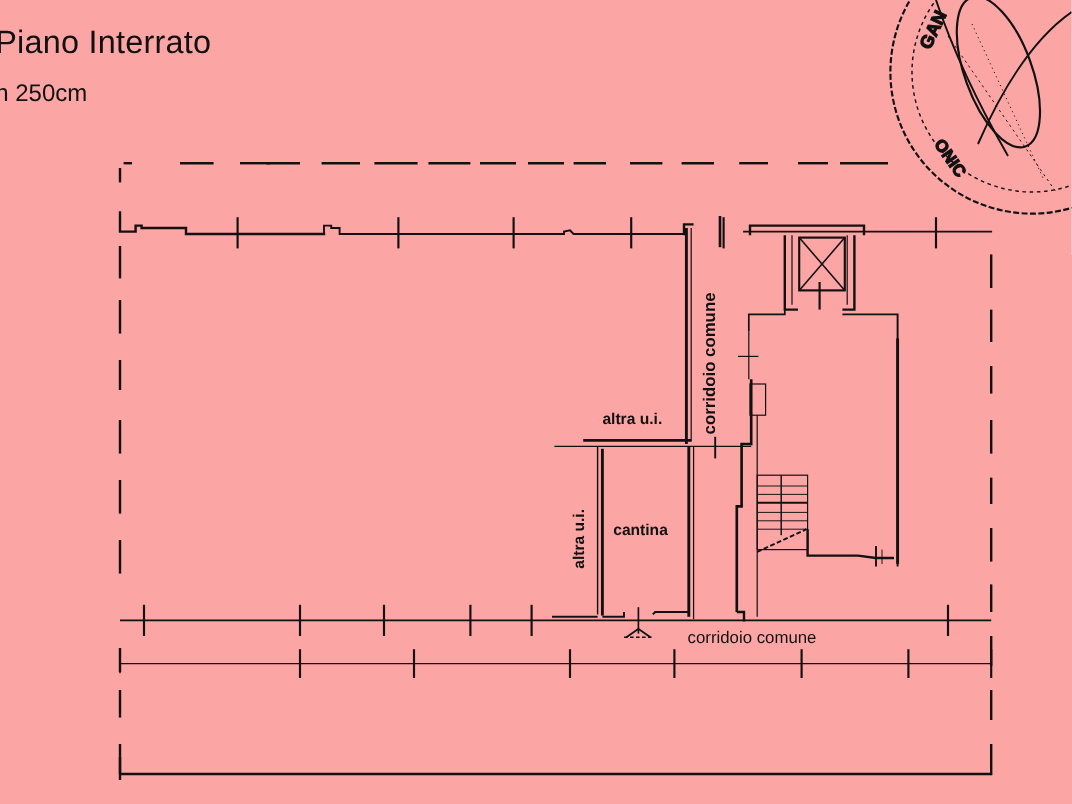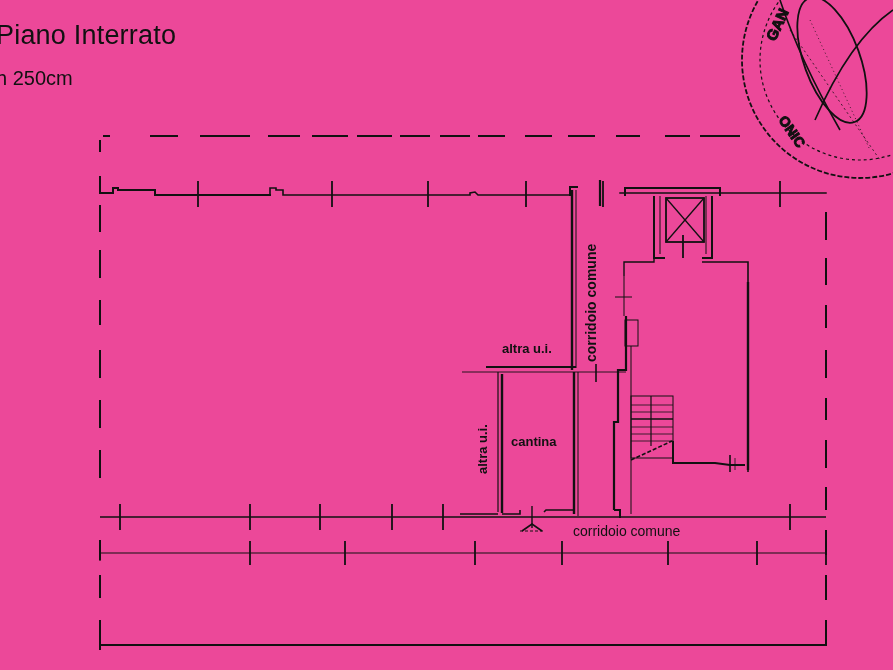--- a/index.html
+++ b/index.html
@@ -1,18 +1,18 @@
 <!DOCTYPE html>
 <html><head>
   <meta charset="utf-8">
   <style>
     html, body { margin: 0; padding: 0; background: #ffffff; }
     body { width: 893px; height: 670px; overflow: hidden; position: relative;
            font-family: "Liberation Sans", sans-serif; color: #111111; }
-    .page { position: absolute; left: 0; top: 0; width: 893px; height: 670px; background: #ec4899; }
+    .page { position: absolute; left: 0; top: 0; width: 893px; height: 670px; background: #fca5a5; }
     .title { position: absolute; left: -4px; top: 22px; font-size: 27px; letter-spacing: 0.2px;
              color: #111; font-family: "Liberation Sans", sans-serif; line-height: 1; }
     .subtitle { position: absolute; left: -4px; top: 68px; font-size: 20px; color: #111;
                 font-family: "Liberation Sans", sans-serif; line-height: 1; }
     svg.plan { position: absolute; left: 0; top: 0; width: 893px; height: 670px; }
     .lbl { font-family: "Liberation Sans", sans-serif; font-weight: bold; fill: #111; }
     .lbl-n { font-family: "Liberation Sans", sans-serif; fill: #111; }
   </style>
 </head>
 <body>

